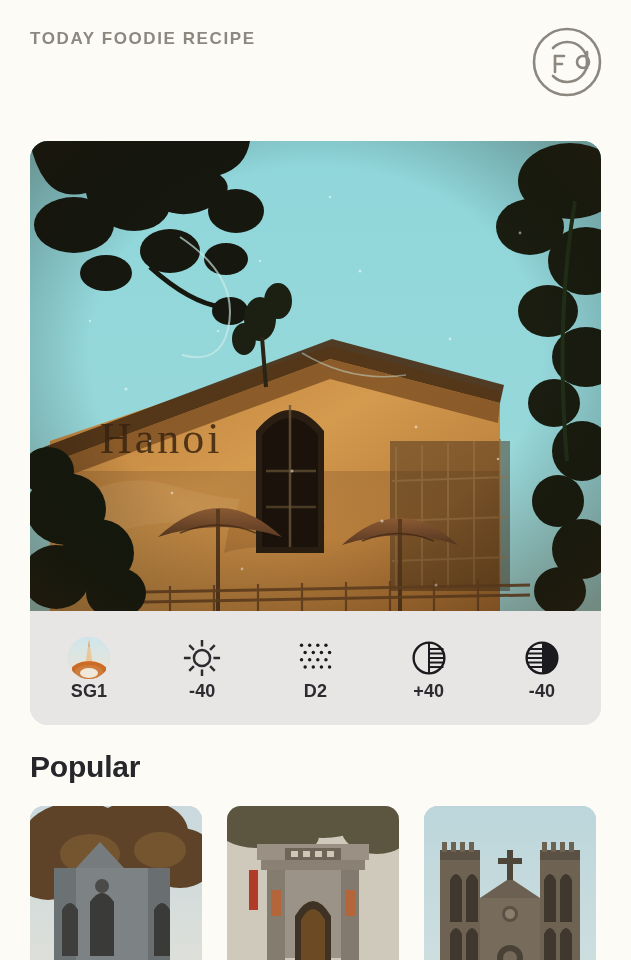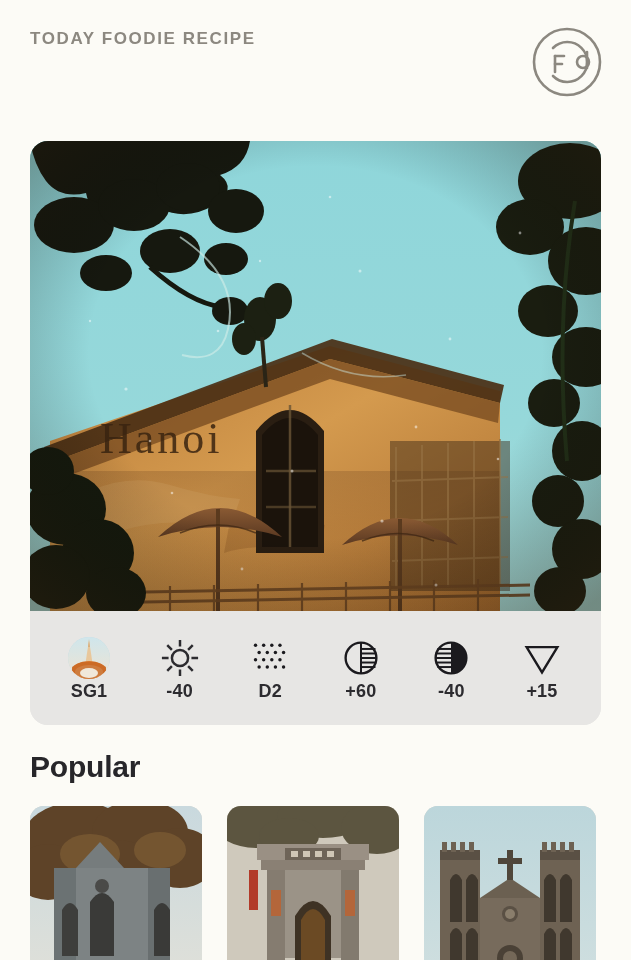--- a/index.html
+++ b/index.html
@@ -412,48 +412,40 @@
             <g stroke="#1B1A1E" stroke-width="2.2" stroke-linecap="butt">
               <path d="M 21 11 L 37 11"></path>
               <path d="M 21 16 L 38 16"></path>
               <path d="M 21 21 L 38 21"></path>
               <path d="M 21 26 L 38 26"></path>
               <path d="M 21 31 L 37 31"></path>
             </g>
             <path d="M 21 4 L 21 38" stroke="#1B1A1E" stroke-width="2.2"></path>
           </svg>
         </div>
-        <div class="tool-value">+60</div>
+        <div class="tool-value">+40</div>
       </div>
 
       <div class="tool">
         <div class="tool-glyph">
           <svg viewBox="0 0 42 42" width="38" height="38" aria-hidden="true">
             <circle cx="21" cy="21" r="17" fill="none" stroke="#1B1A1E" stroke-width="2.6"></circle>
             <path d="M 21 4 A 17 17 0 0 1 21 38 Z" fill="#1B1A1E"></path>
             <g stroke="#1B1A1E" stroke-width="2.2" stroke-linecap="butt">
               <path d="M 6 11 L 21 11"></path>
               <path d="M 4 16 L 21 16"></path>
               <path d="M 4 21 L 21 21"></path>
               <path d="M 4 26 L 21 26"></path>
               <path d="M 6 31 L 21 31"></path>
             </g>
           </svg>
         </div>
         <div class="tool-value">-40</div>
       </div>
 
-      <div class="tool">
-        <div class="tool-glyph">
-          <svg viewBox="0 0 42 42" width="38" height="38" aria-hidden="true">
-            <path d="M 4 9 L 38 9 L 21 37 Z" fill="none" stroke="#1B1A1E" stroke-width="2.6" stroke-linejoin="miter"></path>
-          </svg>
-        </div>
-        <div class="tool-value">+15</div>
-      </div>
 
     </div>
   </div>
 
   <div class="section-title">Popular</div>
 
   <div class="popular-row">
 
     <div class="pop-card">
       <svg viewBox="0 0 172 200" width="172" height="200" preserveAspectRatio="xMidYMid slice" aria-hidden="true">

